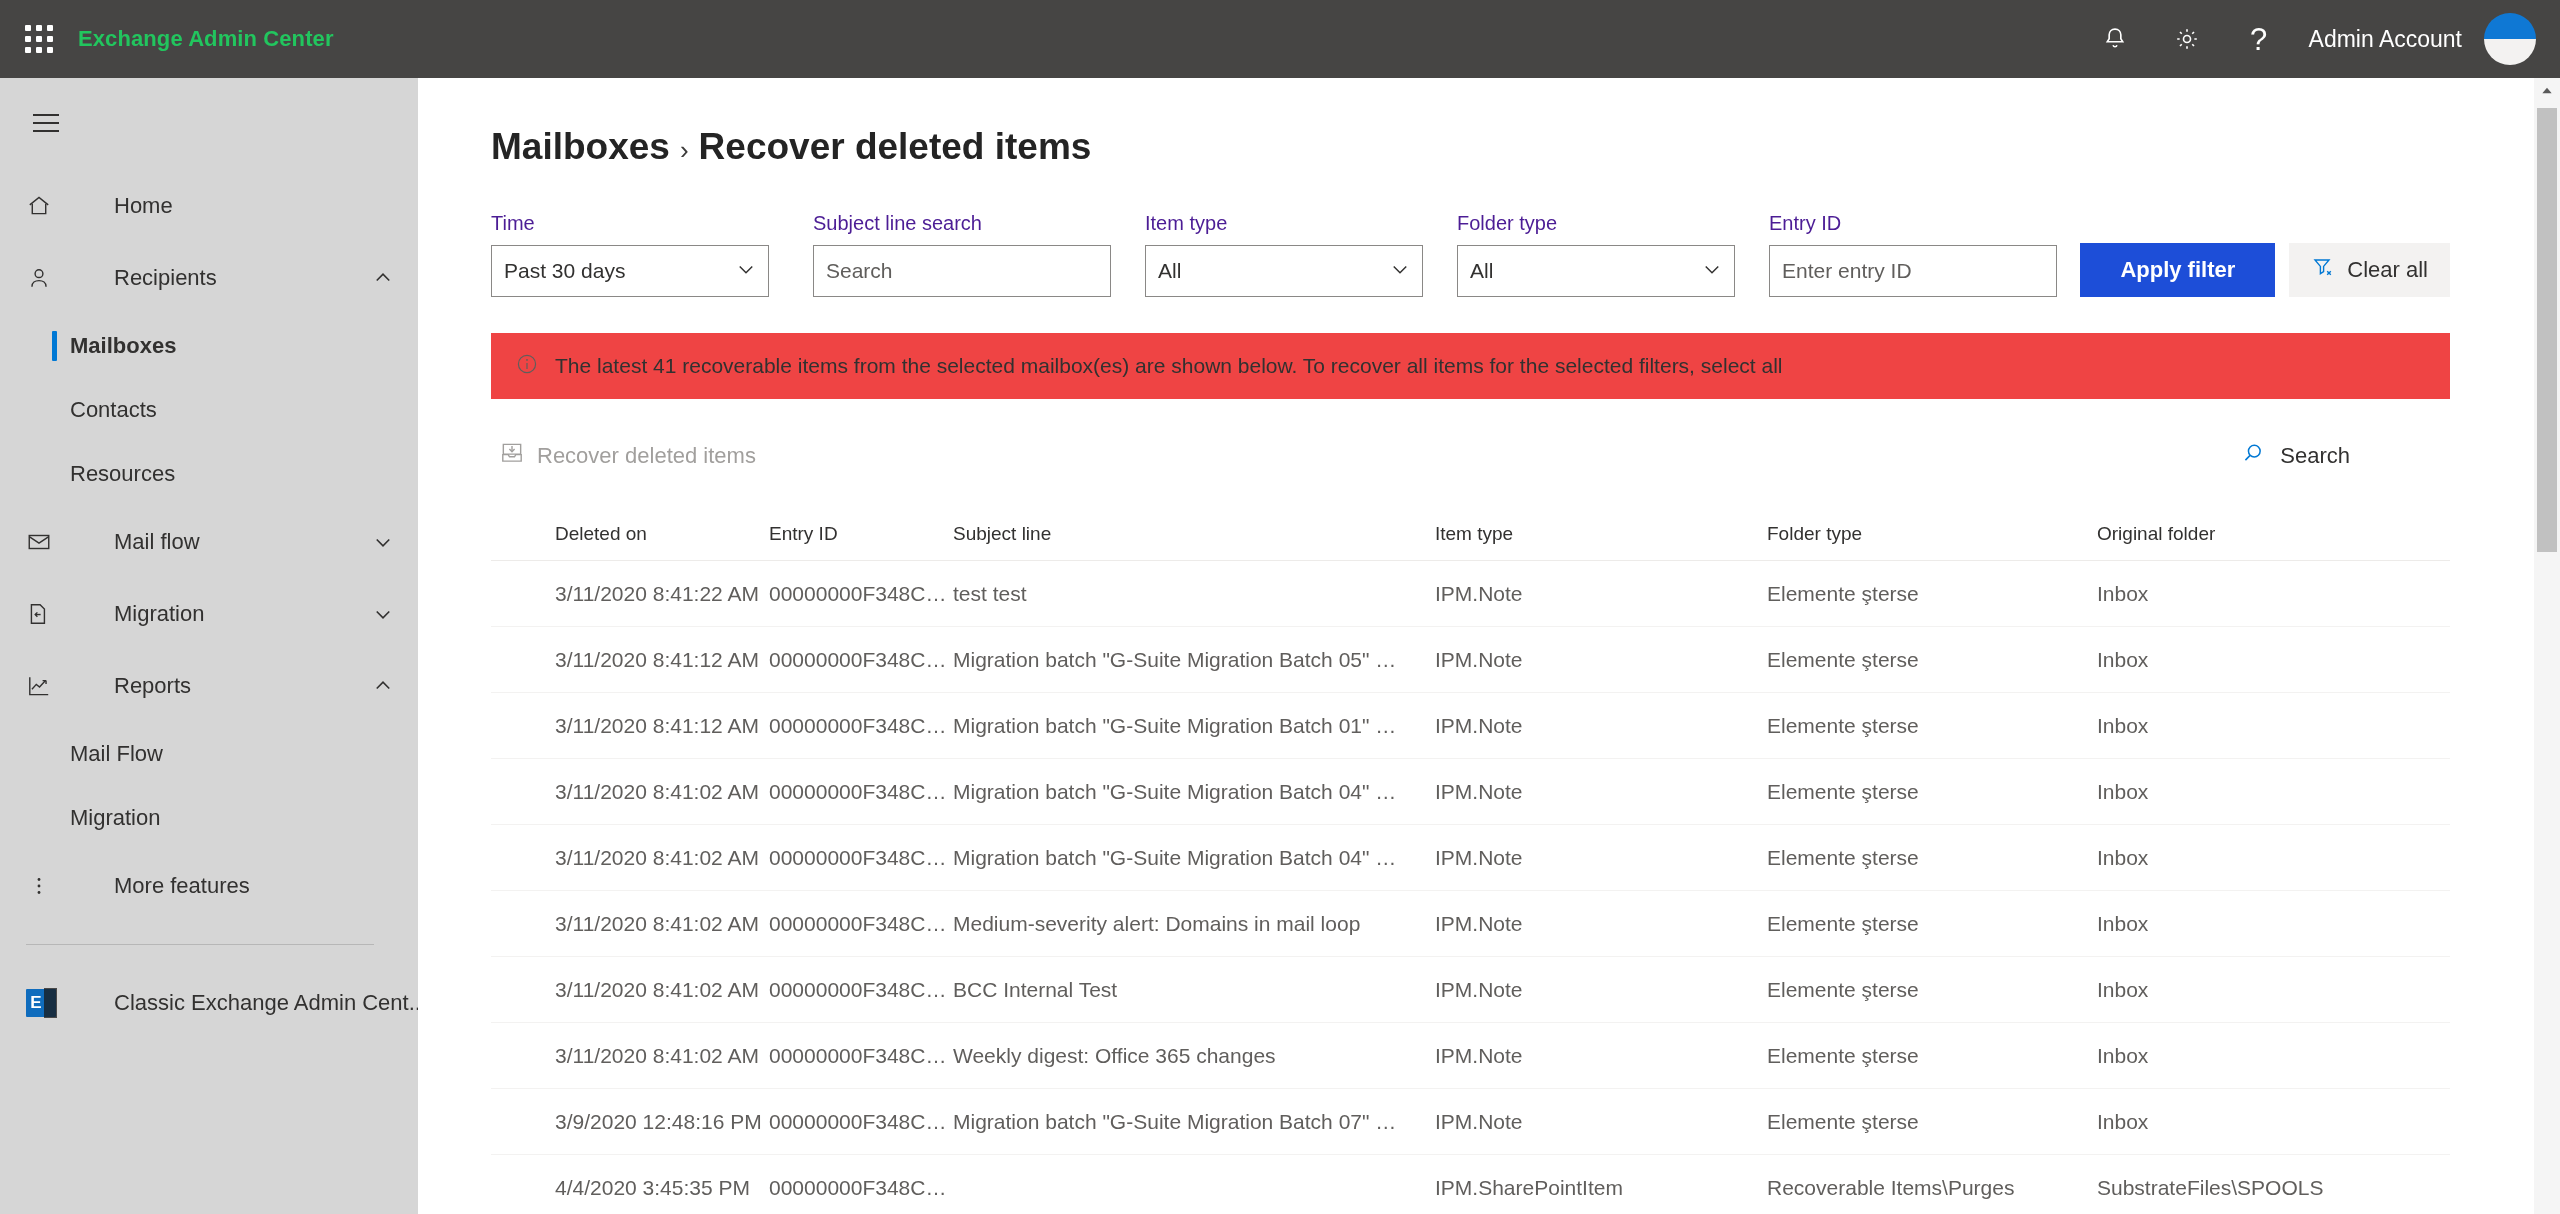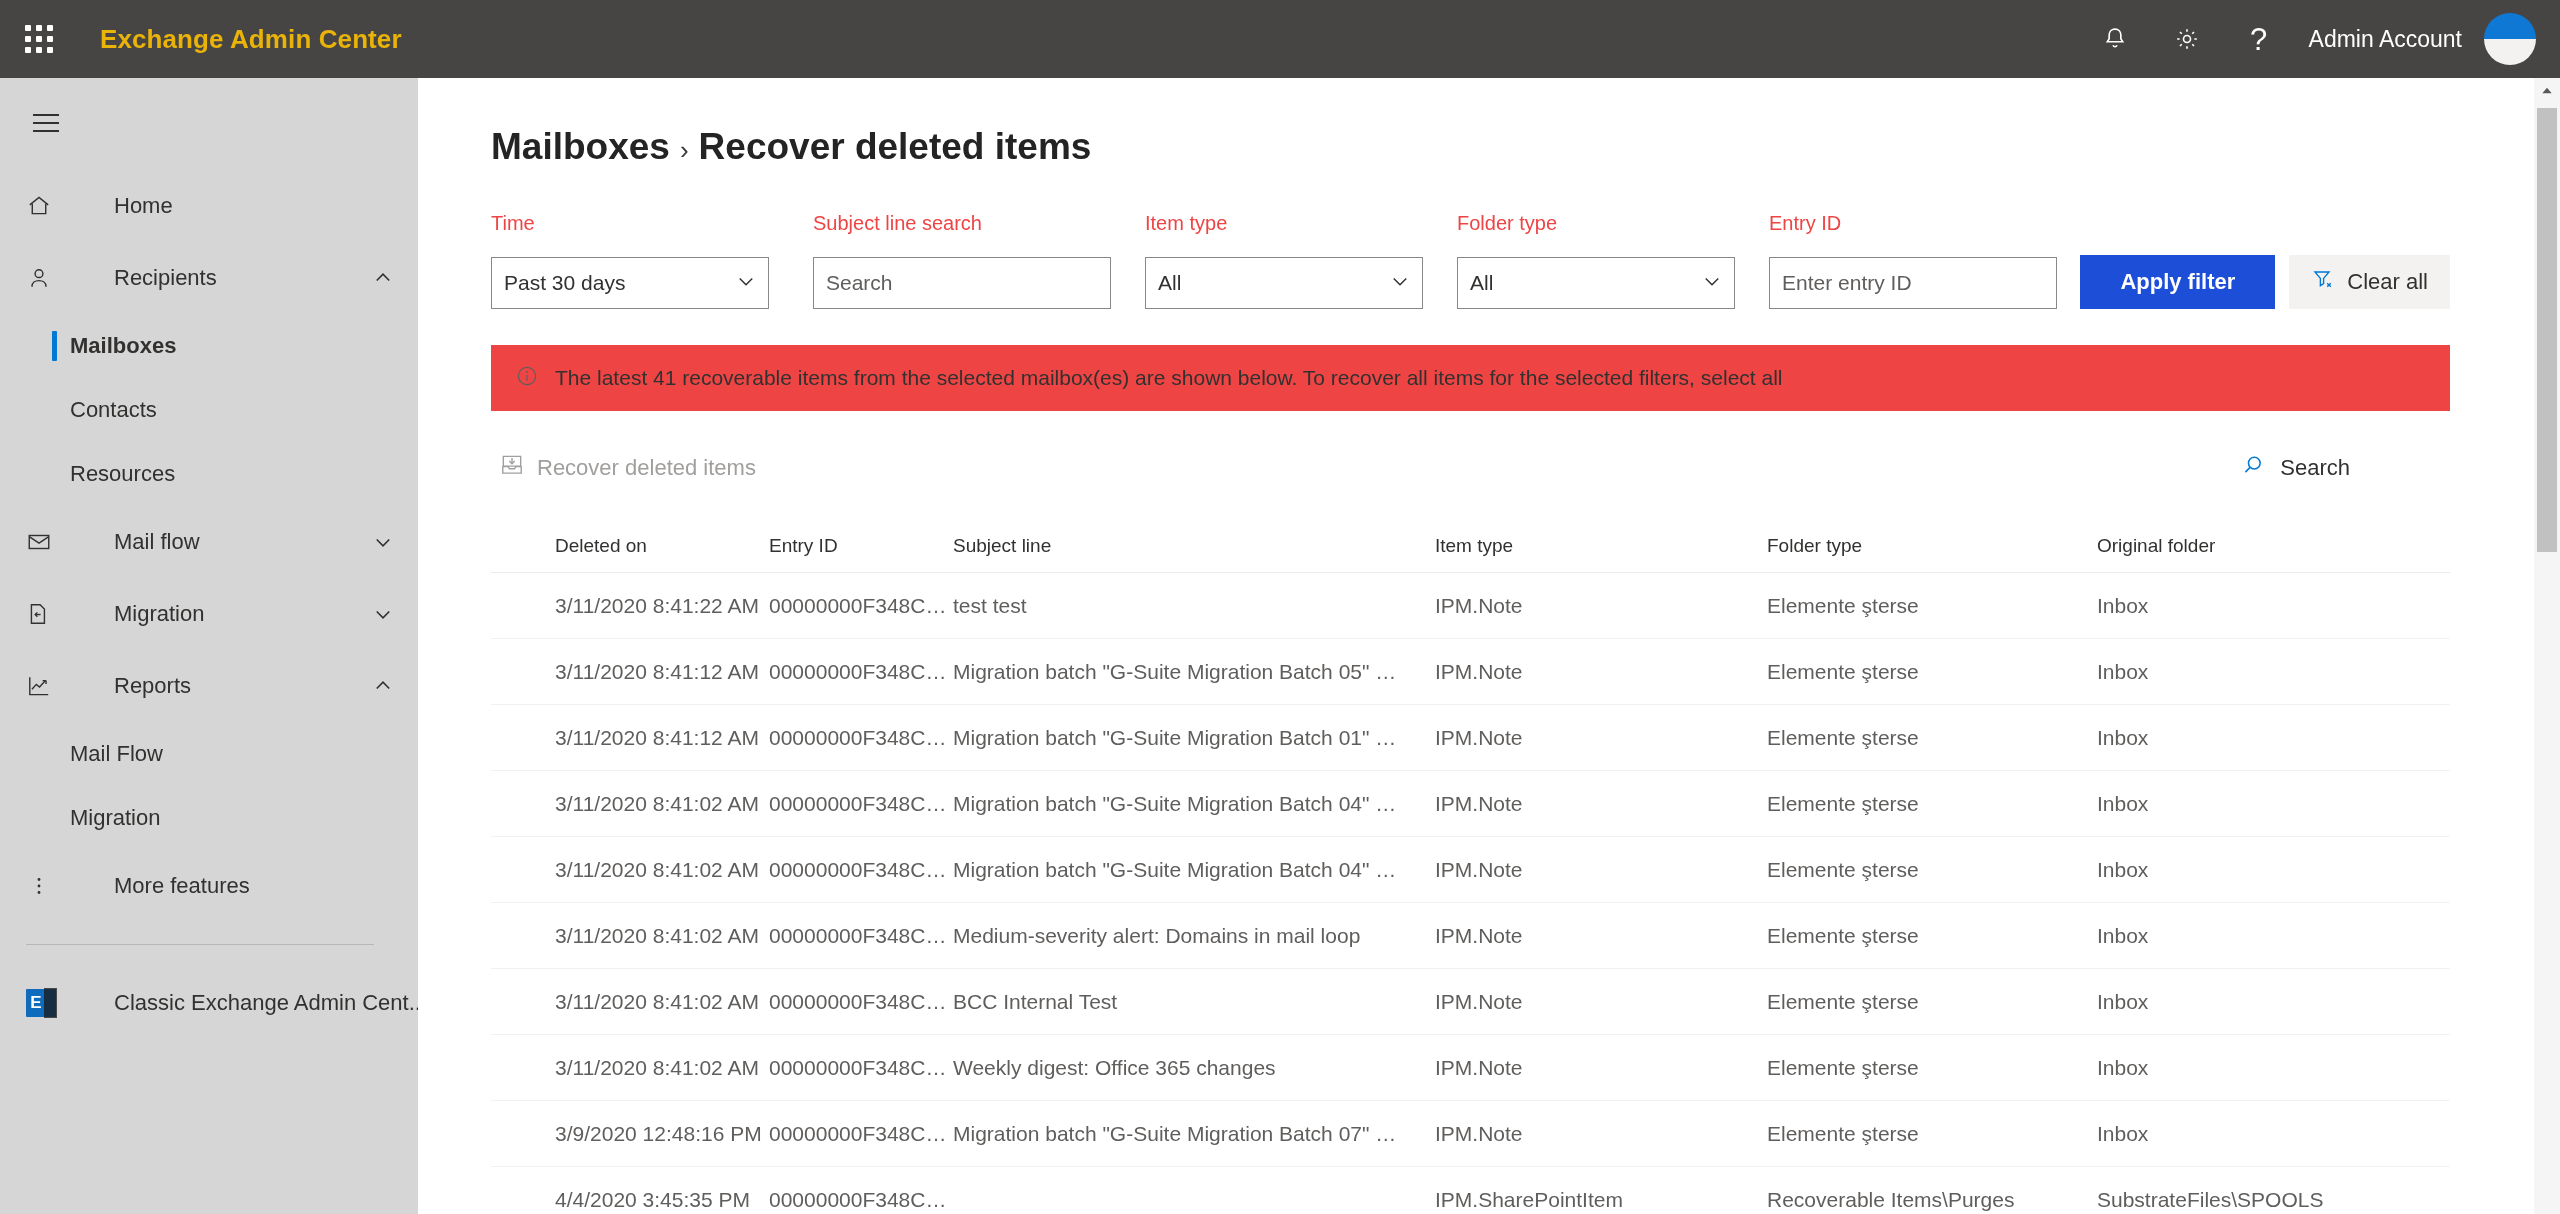--- a/index.html
+++ b/index.html
@@ -25,22 +25,22 @@
     cursor: pointer;
   }
   .waffle-grid {
     display: grid;
     grid-template-columns: repeat(3, 6px);
     grid-template-rows: repeat(3, 6px);
     gap: 5px;
   }
   .waffle-grid i { display: block; width: 6px; height: 6px; background: #ffffff; border-radius: 1px; }
   .suite-title {
-    color: #eab308; font-size: 26px; font-weight: 600;
-    letter-spacing: .1px; margin-left: 22px; white-space: nowrap;
+    color: #22c55e; font-size: 22px; font-weight: 600;
+    letter-spacing: .1px; white-space: nowrap;
   }
   .suite-right {
     margin-left: auto; display: flex; align-items: center; height: 78px; padding-right: 18px;
   }
   .suite-icon-btn {
     width: 72px; height: 78px; display: flex; align-items: center; justify-content: center;
     cursor: pointer;
   }
   .suite-icon-btn svg { display: block; }
   .help-glyph { color: #fff; font-size: 31px; font-weight: 400; line-height: 1; }
@@ -125,21 +125,21 @@
   .bc-sep { font-size: 26px; color: #3b3a39; font-weight: 400; }
   .bc-current { color: #242424; }
 
   
   .filter-bar {
     display: flex; align-items: flex-end;
     padding: 44px 0 0 73px; gap: 0;
   }
   .field { display: flex; flex-direction: column; }
   .field-label {
-    font-size: 20px; color: #ef4444; margin-bottom: 22px; white-space: nowrap;
+    font-size: 20px; color: #4c1d95; margin-bottom: 10px; white-space: nowrap;
   }
   .ctrl {
     height: 52px; border: 1px solid #8a8886; background: #fff;
     display: flex; align-items: center; padding: 0 12px;
     font-size: 21px; color: #323130;
   }
   .ctrl.dropdown { justify-content: space-between; cursor: pointer; }
   .ctrl .val { white-space: nowrap; overflow: hidden; text-overflow: ellipsis; }
   .ctrl input {
     border: none; outline: none; width: 100%; font-size: 21px;

